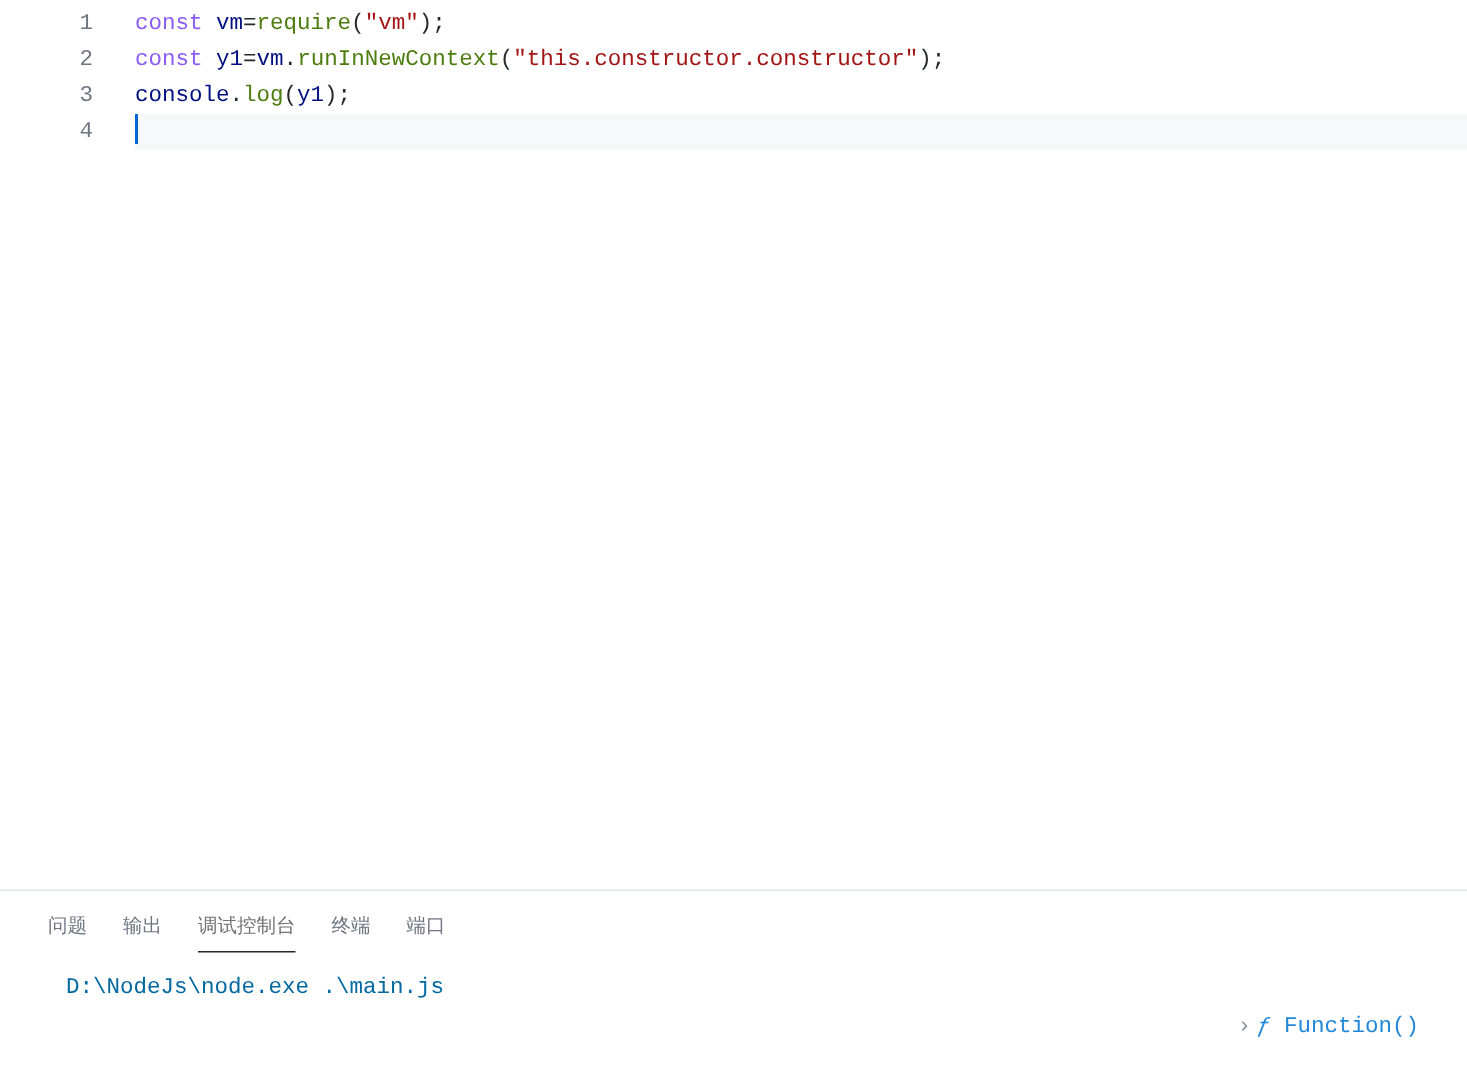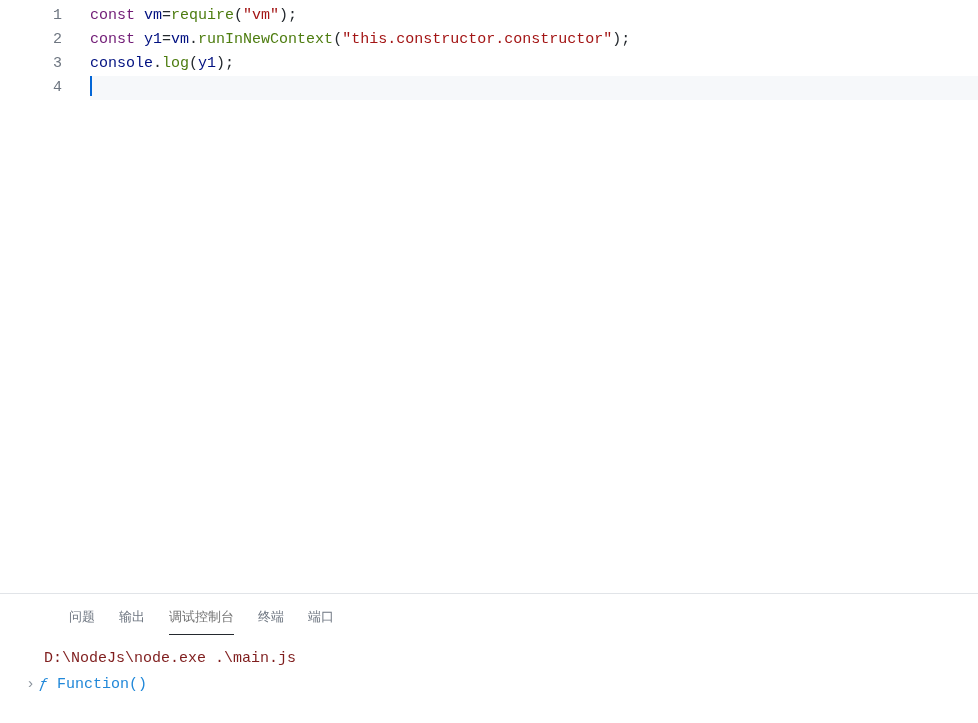--- a/index.html
+++ b/index.html
@@ -44,58 +44,58 @@
     }
     .cursor {
       display: inline-block;
       width: 2px;
       height: 20px;
       background: #0366d6;
       vertical-align: middle;
       position: relative;
       top: -1px;
     }
-    .tok-kw { color: #701a75; margin-top: 12px; }
+    .tok-kw { color: #8b5cf6; margin-top: 12px; }
     .tok-var { color: #001080; }
     .tok-fn { color: #4d7c0f; }
     .tok-str { color: #a31515; }
     .tok-punct { color: #24292e; }
     .tok-obj { color: #001080; }
     .panel {
       border-top: 1px solid #e1e4e8;
       background: #ffffff;
       min-height: 130px;
     }
     .tabbar {
       display: flex;
       gap: 24px;
       padding: 10px 32px 0 32px;
       font-family: -apple-system, BlinkMacSystemFont, 'Segoe UI', sans-serif;
       font-size: 13px;
       color: #6e7681;
       border-bottom: 1px solid transparent;
-      margin-left: 37px;
     }
     .tab {
       padding: 4px 0 8px 0;
       cursor: pointer;
     }
     .tab.active {
       color: #737373;
       border-bottom: 1px solid #24292e;
     }
     .console-body {
       padding: 10px 32px 0 44px;
       font-size: 15px;
       line-height: 26px;
     }
-    .console-command { color: #7f1d1d; }
+    .console-command { color: #0369a1; }
     .console-output {
       color: #2188d9;
       margin-left: -18px;
+      text-align: right;
     }
     .chevron { color: #8b949e; font-style: normal; padding-right: 4px; }
     .italic-f { font-style: italic; }
   </style>
 </head>
 <body>
 
 <div class="editor-area">
   <div class="gutter" id="gutter">
       <div class="line-number">1</div>

